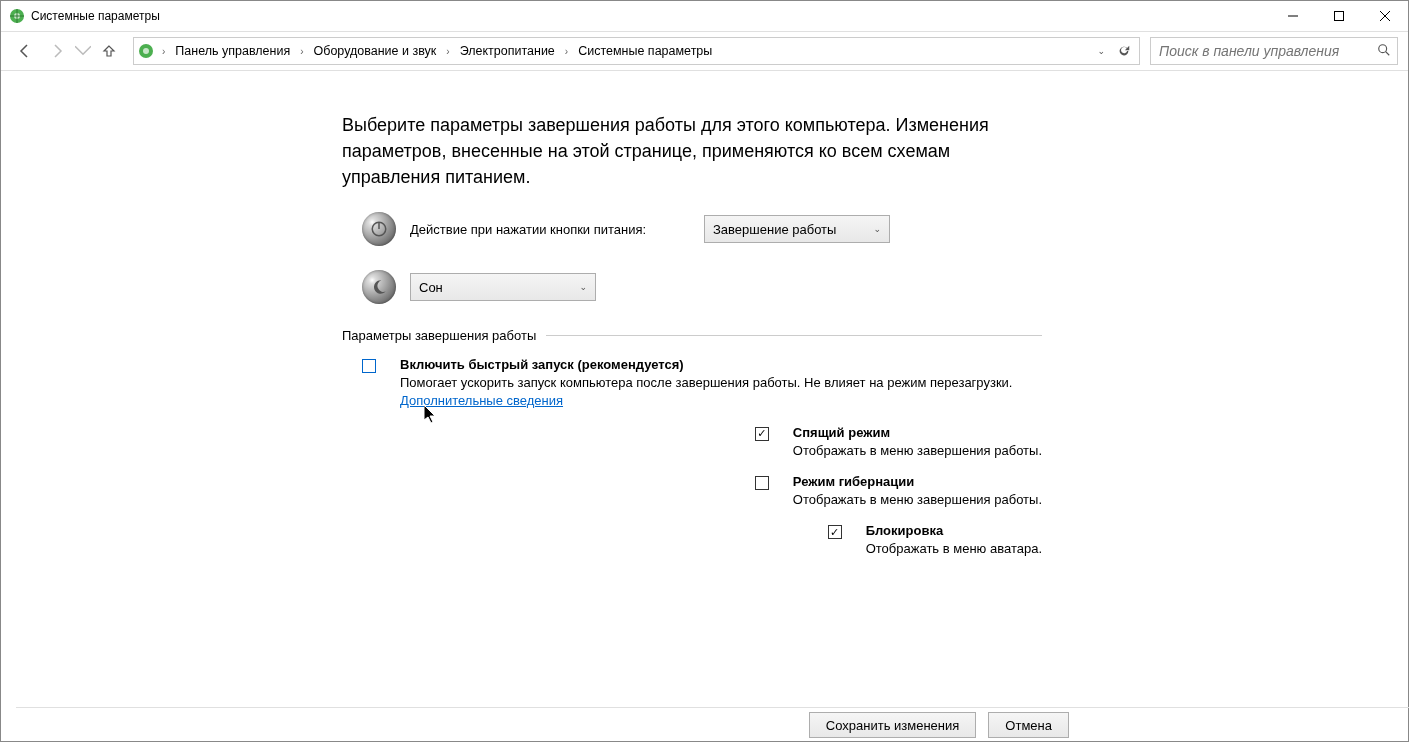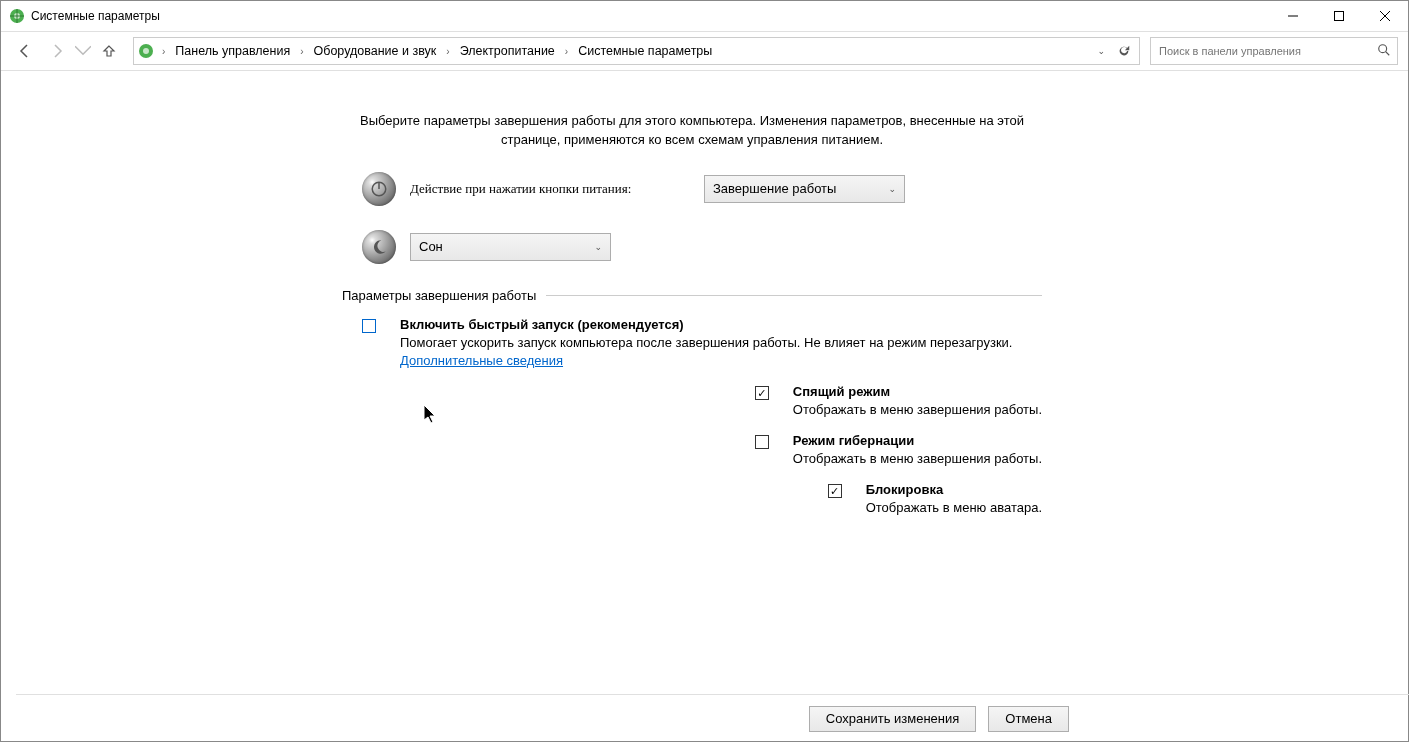--- a/index.html
+++ b/index.html
@@ -86,21 +86,22 @@
     height: 28px;
     border: 1px solid #ccc;
     display: flex;
     align-items: center;
     padding: 0 6px;
   }
   .searchbox input {
     flex: 1;
     border: none;
     outline: none;
-    font-size: 11px;
+    font-size: 14px;
+    font-style: italic;
     color: #000000;
     background: transparent;
   }
   .searchbox .sicon { color: #555; }
 
   
   .content-outer {
     position: absolute;
     top: 72px; bottom: 48px; left: 0; right: 0;
     overflow: auto;
@@ -110,25 +111,24 @@
     margin-left: 342px;
     padding-top: 40px;
   }
   .page-title {
     color: #003399;
     font-size: 18px;
     font-weight: 400;
     margin-bottom: 14px;
   }
   .page-desc {
-    font-size: 13px;
+    font-size: 18px;
     line-height: 1.45;
     margin-bottom: 22px;
     color: #000;
-    text-align: center;
   }
 
   .section-legend {
     display: flex;
     align-items: center;
     gap: 10px;
     margin-bottom: 14px;
     font-size: 13px;
     color: #000;
   }
@@ -146,23 +146,23 @@
     gap: 14px;
   }
   .round-icon {
     width: 34px; height: 34px;
     border-radius: 50%;
     background: radial-gradient(circle at 30% 30%, #fff, #ddd 10%, #888 60%, #444 100%);
     display: flex; align-items: center; justify-content: center;
     box-shadow: inset 0 0 3px rgba(0,0,0,.4);
   }
   .round-icon svg { width: 18px; height: 18px; }
-  .setting-label { flex: 0 0 280px; font-size: 13px; font-family: Liberation Serif, serif;}
+  .setting-label { flex: 0 0 280px; font-size: 13px;}
   .combo {
-    width: 201px; height: 28px;
+    width: 186px; height: 28px;
     border: 1px solid #adadad;
     background: linear-gradient(#f5f5f5,#e8e8e8);
     display: flex; align-items: center;
     padding: 8px 8px;
     font-size: 13px;
     justify-content: space-between;
   }
   .combo .caret { font-size: 9px; color: #555;}
 
   .chk-row {
@@ -186,21 +186,21 @@
   .chkbox.blue { border-color: #0066cc; }
   .chk-body { }
   .chk-title { font-weight: 600; }
   .chk-desc { margin-top: 2px; color: #000; line-height: 1.4;}
   .learn-link { color: #0066cc; text-decoration: underline; cursor: pointer;}
 
   
   .footer {
     position: absolute;
     bottom: 0; left: 16px; right: 0;
-    height: 48px;
+    height: 35px;
     border-top: 1px solid #e0e0e0;
     display: flex;
     align-items: center;
     justify-content: flex-end;
     padding-right: 340px;
     gap: 12px;
   }
   .btn {
     min-width: 80px;
     height: 26px;

